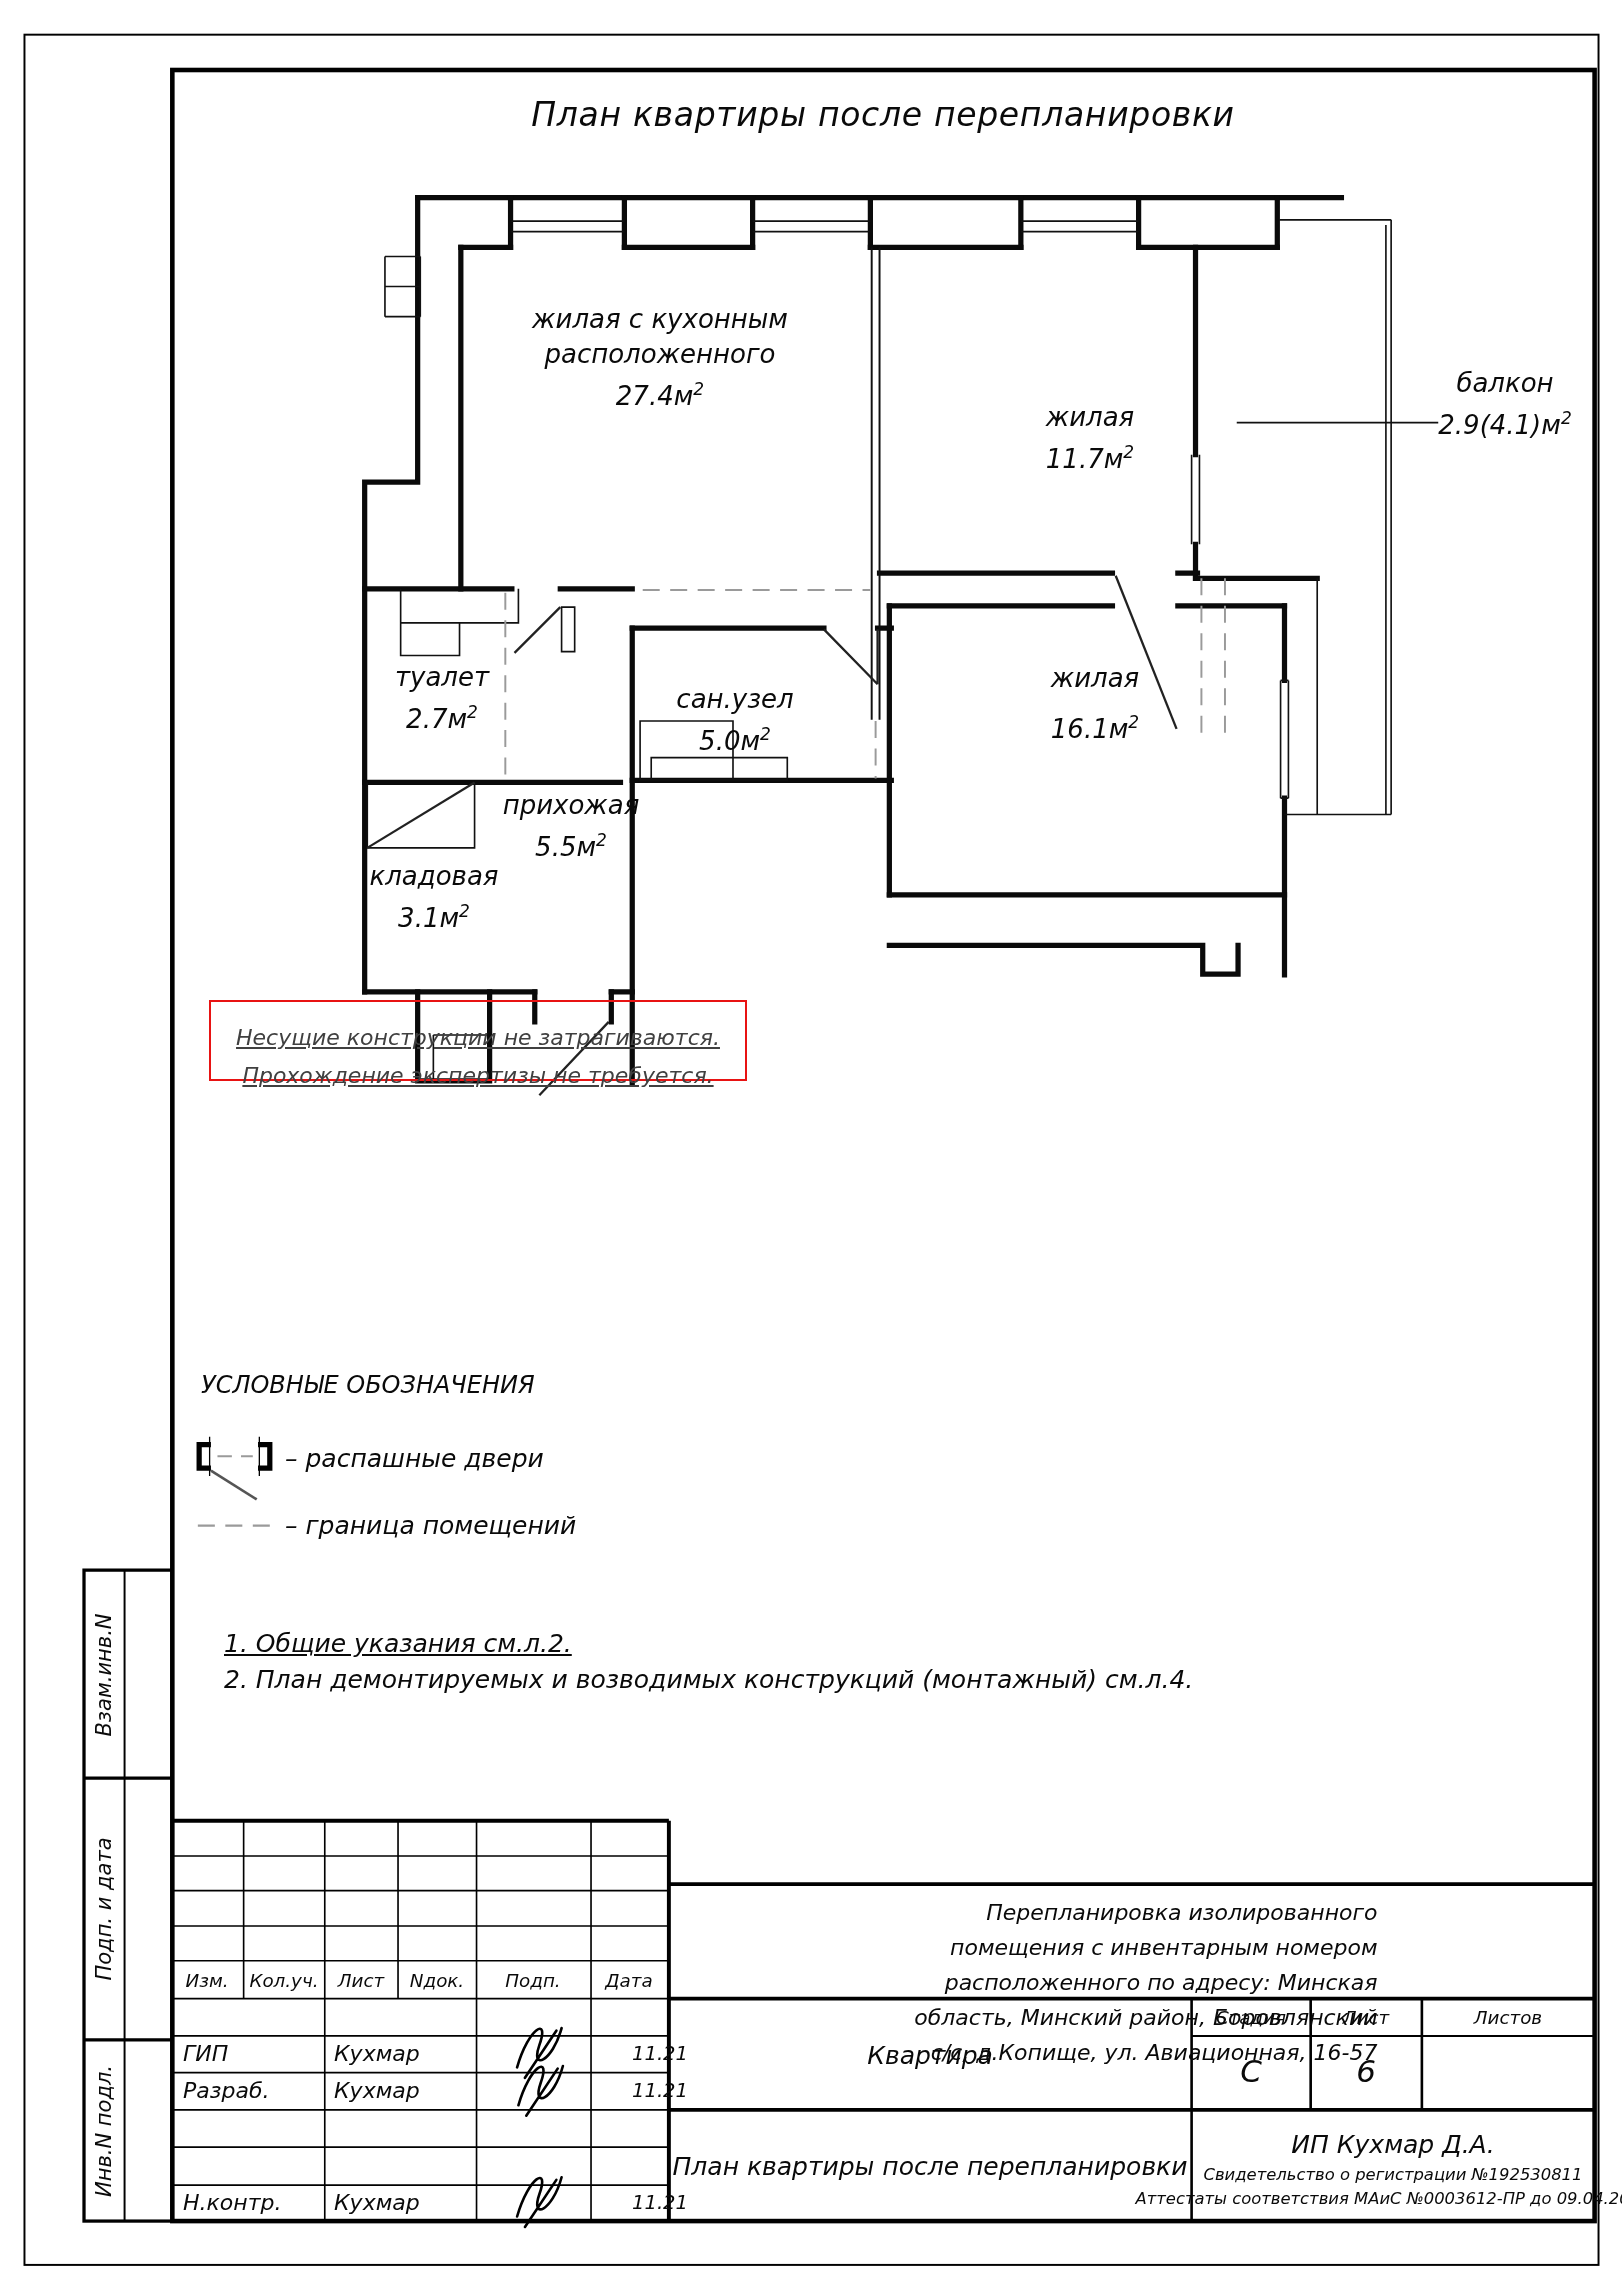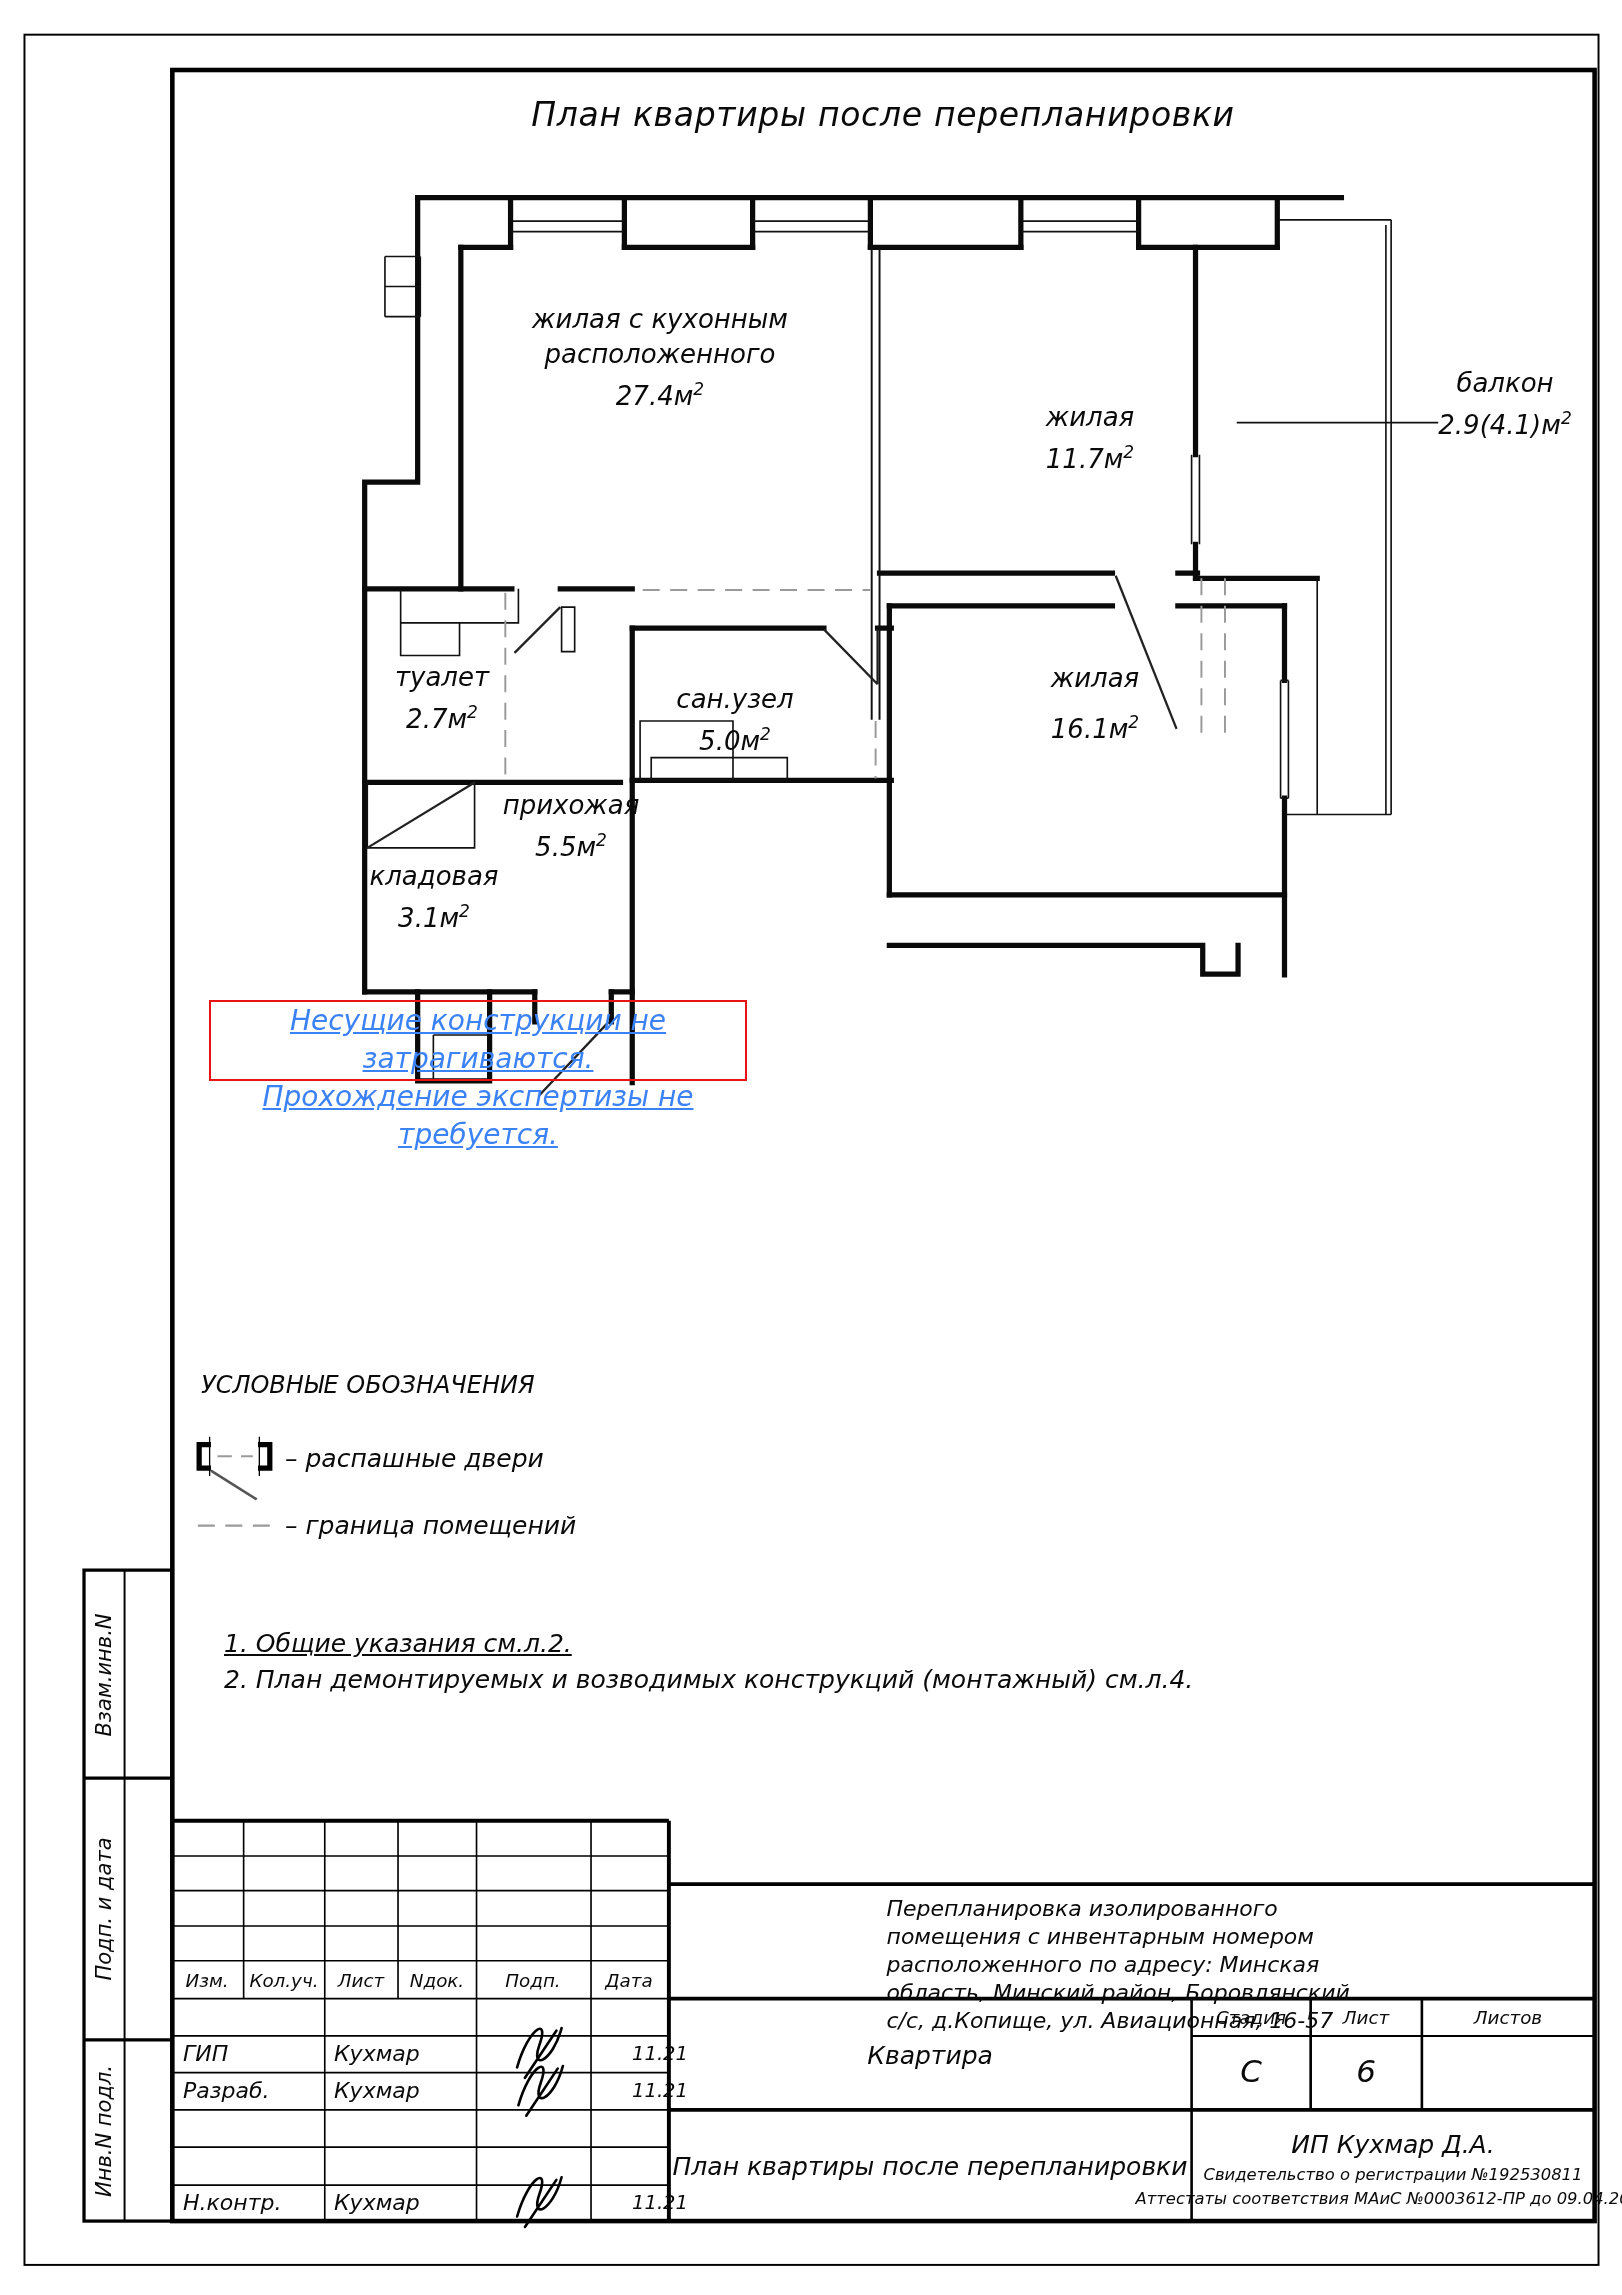--- a/index.html
+++ b/index.html
@@ -5,29 +5,29 @@
   html,body{margin:0;padding:0;background:#888;}
   .page{position:relative;width:1623px;height:2295px;background:#ffffff;overflow:hidden;
         font-family:"DejaVu Sans",sans-serif;font-style:italic;color:#0a0a0a;}
   svg.lines{position:absolute;left:0;top:0;width:1623px;height:2295px;}
   .t{position:absolute;white-space:nowrap;line-height:1.0;}
   .ctr{transform:translateX(-50%);text-align:center;}
   .room{position:absolute;text-align:center;transform:translateX(-50%);font-size:26px;line-height:35px;}
   .room sup{font-size:17px;}
   .big-title{font-size:33px;letter-spacing:0.7px;}
   .warnbox{position:absolute;left:209px;top:1000px;width:538px;height:81px;border:2.6px solid #e81313;
-           color:#3b82f6;text-align:center;font-size:28px;line-height:38px;padding-top:0;box-sizing:border-box;}
+           color:#404040;text-align:center;font-size:22px;line-height:38px;padding-top:17px;box-sizing:border-box;}
   .warnbox div{text-decoration:underline;}
   .legend-h{font-size:24px;}
   .lg{font-size:25px;}
   .note{font-size:25px;}
   .stamp-col{font-size:18.3px;transform:translateX(-50%);}
   .stamp-txt{font-size:22px;}
   .stamp-date{font-size:19.6px;transform:translateX(-50%);margin-left:31px;}
-  .proj{position:absolute;text-align:left;transform:translateX(-50%);font-size:22px;line-height:28px;}
+  .proj{position:absolute;text-align:right;transform:translateX(-50%);font-size:22px;line-height:35px;}
   .vert{transform:translate(-50%,-50%) rotate(-90deg);font-size:21px;}
   .small{font-size:16.4px;transform:translateX(-50%);}
   .mid{font-size:25px;transform:translateX(-50%);}
   .val{font-size:31px;transform:translateX(-50%);}
 </style>
 </head>
 <body>
 
 <div class="page">
 

